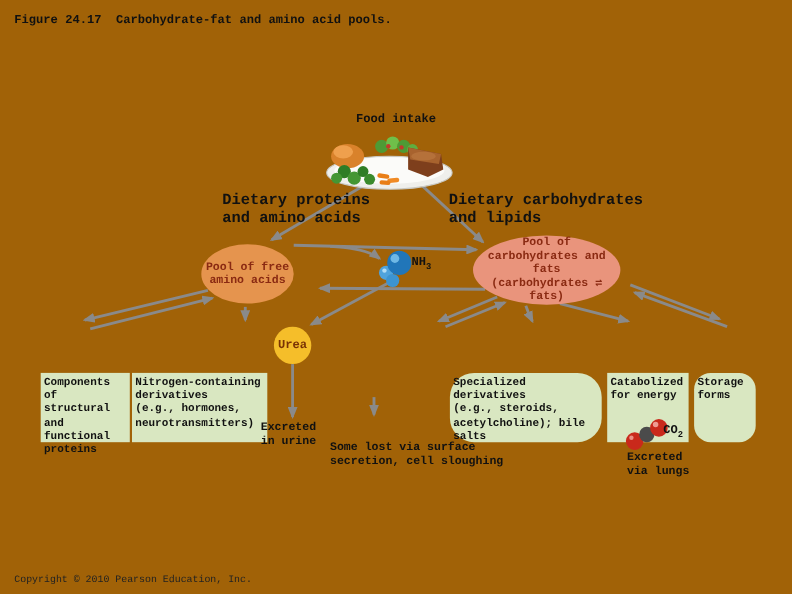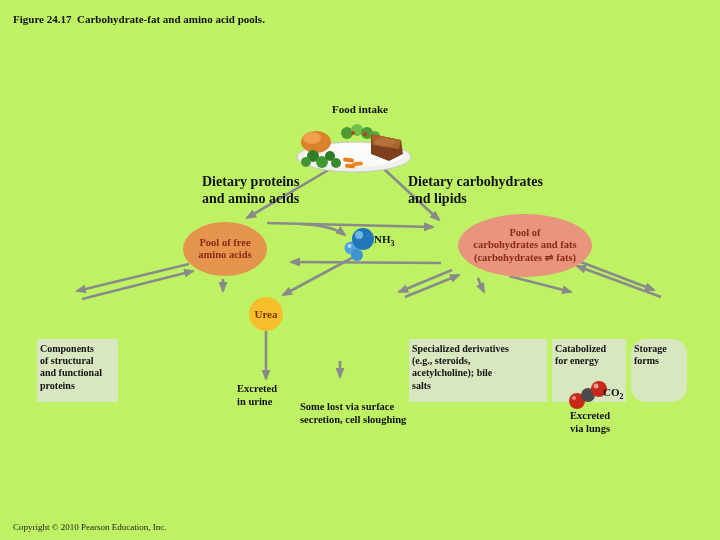--- a/index.html
+++ b/index.html
@@ -1,33 +1,33 @@
 <!DOCTYPE html>
 <html style="--amino-pool-fill: #E5944E; --carb-pool-fill: #E9947C; --pool-text: #8A2A12; --fate-box-fill: #D9E7C1; --urea-fill: #F5BE2A; --urea-text: #7A3305; --arrow: #8A8A8A; --nh3-blue: #2176B9; --nh3-light-blue: #4FA3DC; --co2-red: #C9291B; --co2-gray: #4B4B4B;"><head>
 <meta charset="utf-8">
 <style>
   html,body{margin:0;padding:0;background:#fff;}
-  .stage{position:relative;width:720px;height:540px;background:#bef264;overflow:hidden;
-         font-family:Liberation Serif, serif;color:#111;}
+  .stage{position:relative;width:720px;height:540px;background:#a16207;overflow:hidden;
+         font-family:Liberation Mono, monospace;color:#111;}
   .abs{position:absolute;}
   .pre{white-space:pre-line;}
   .title{left:13px;top:13px;font-size:11px;font-weight:bold;white-space:pre-wrap;}
   .food-label{left:290px;top:103px;width:140px;text-align:center;font-size:11px;font-weight:bold;}
   .diet{font-size:14px;font-weight:bold;line-height:1.2;}
   .diet-prot{left:202px;top:174px;}
   .diet-carb{left:408px;top:174px;}
   .pool{display:flex;align-items:center;justify-content:center;text-align:center;
         border-radius:50%;font-weight:bold;font-size:10.5px;line-height:1.18;
         color:var(--pool-text,#8a2a12);}
   .pool-amino{left:183px;top:222px;width:84px;height:54px;background:var(--amino-pool-fill,#e5944e);}
-  .pool-carb{left:458px;top:214px;width:134px;height:63px;background:var(--carb-pool-fill,#e9947c);}
+  .pool-carb{left:430px;top:214px;width:134px;height:63px;background:var(--carb-pool-fill,#e9947c);}
   .fate{top:297px;height:63px;background:var(--fate-box-fill,#d9e7c1);
         font-size:10px;font-weight:bold;line-height:1.22;padding:4px 3px;box-sizing:border-box;margin-top:42px;}
   .f0{left:37px;width:81px;} .f1{left:120px;width:123px;} .f2{left:286px;width:114px;}
-  .f3{left:409px;width:138px;} .f4{left:552px;width:74px;} .f5{left:631px;width:56px;border-radius:15px;}
+  .f3{left:409px;width:138px;border-radius:22px;} .f4{left:552px;width:74px;} .f5{left:631px;width:56px;border-radius:15px;}
   .urea{left:249px;top:297px;width:34px;height:34px;border-radius:50%;
         background:var(--urea-fill,#f5be2a);display:flex;align-items:center;justify-content:center;
         font-size:11px;font-weight:bold;color:var(--urea-text,#7a3305);}
   .loss{font-size:10.5px;font-weight:bold;line-height:1.22;}
   .t1{left:35px;top:383px;} .t2{left:237px;top:383px;} .t3{left:300px;top:401px;} .t4{left:570px;top:410px;}
   .nh3-label{left:374px;top:233px;font-size:11px;font-weight:bold;}
   .co2-label{left:603px;top:386px;font-size:11px;font-weight:bold;}
   sub{font-size:8px;}
   .copyright{left:13px;top:522px;font-size:9px;color:#222;}
   svg.arrows{left:0;top:0;}
@@ -119,20 +119,24 @@
     <circle cx="21" cy="13" r="11" fill="var(--nh3-blue,#2176B9)"></circle>
     <circle cx="17" cy="9" r="4" fill="#7CC4EC" opacity="0.85"></circle>
     <circle cx="7.5" cy="20" r="2" fill="#BEE3F7" opacity="0.9"></circle>
   </svg>
   <div class="abs nh3-label"><span>NH</span><sub>3</sub></div>
 
   <div class="abs fate f0 pre">Components
 of structural
 and functional
 proteins</div>
+  <div class="abs fate f1 pre">Nitrogen-containing
+derivatives
+(e.g., hormones,
+neurotransmitters)</div>
   <div class="abs urea">Urea</div>
   <div class="abs fate f3 pre">Specialized derivatives
 (e.g., steroids,
 acetylcholine); bile
 salts</div>
   <div class="abs fate f4 pre">Catabolized
 for energy</div>
   <div class="abs fate f5 pre">Storage
 forms</div>
 

